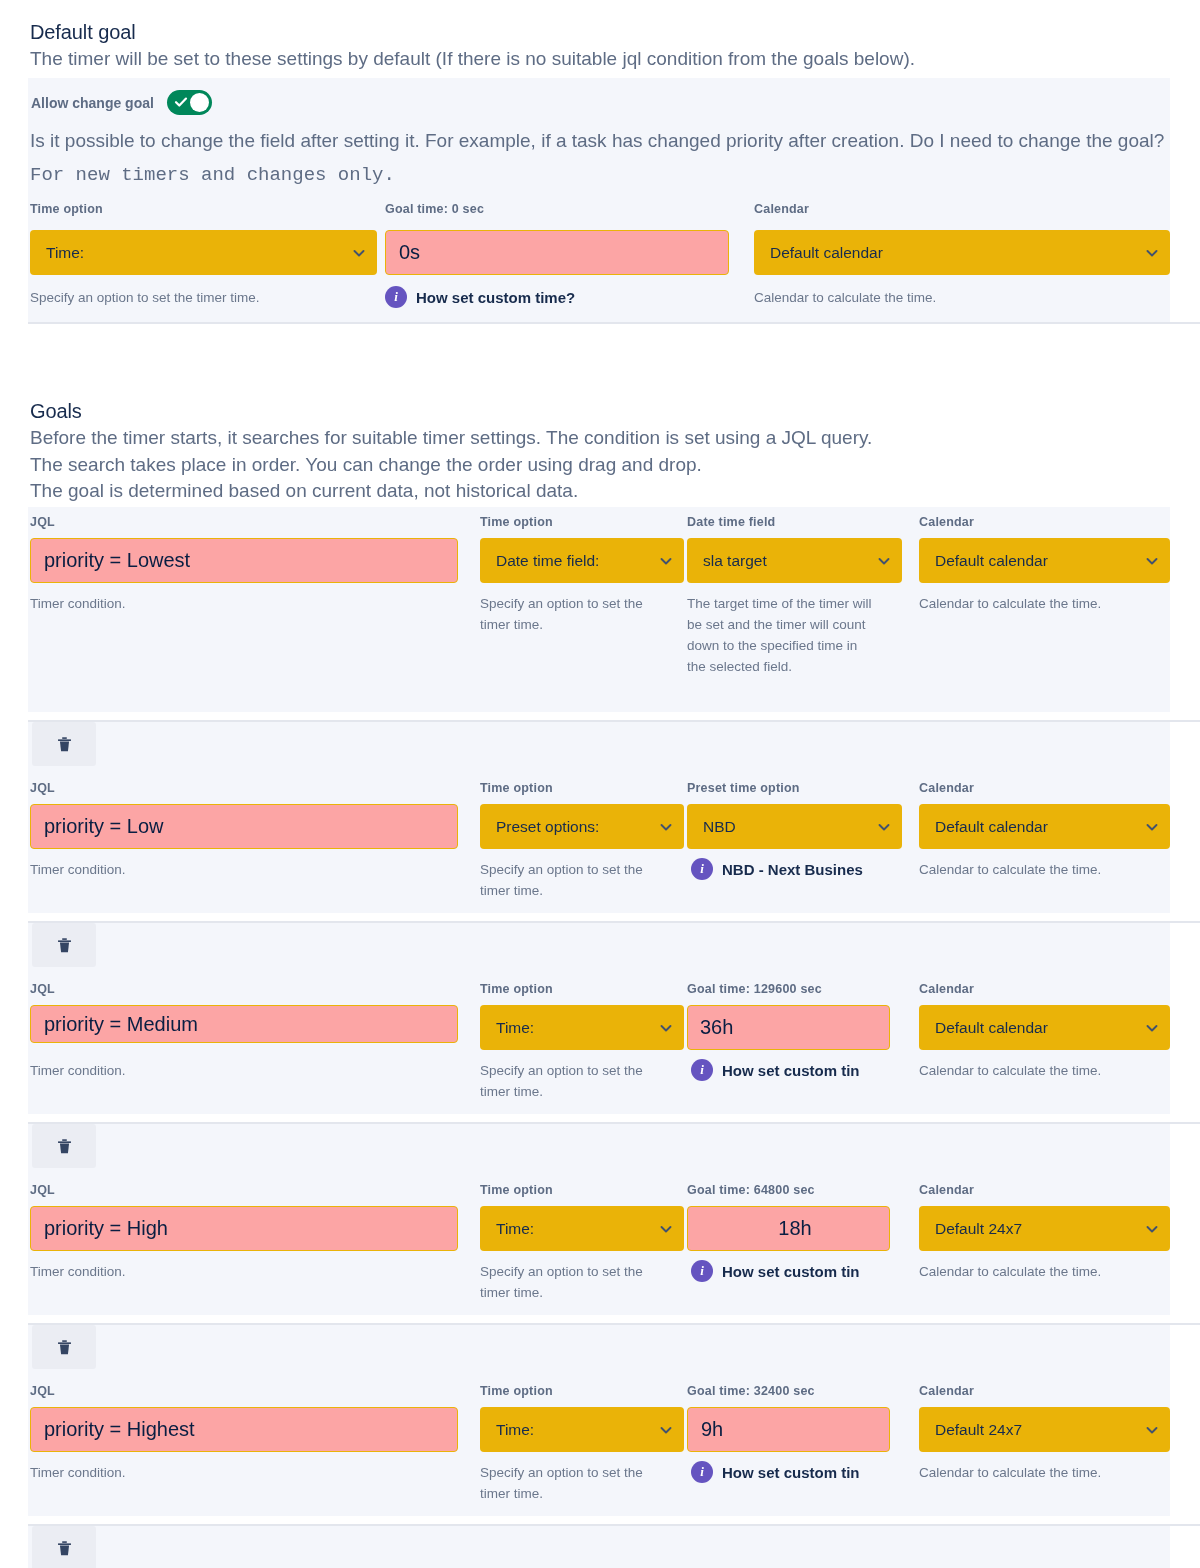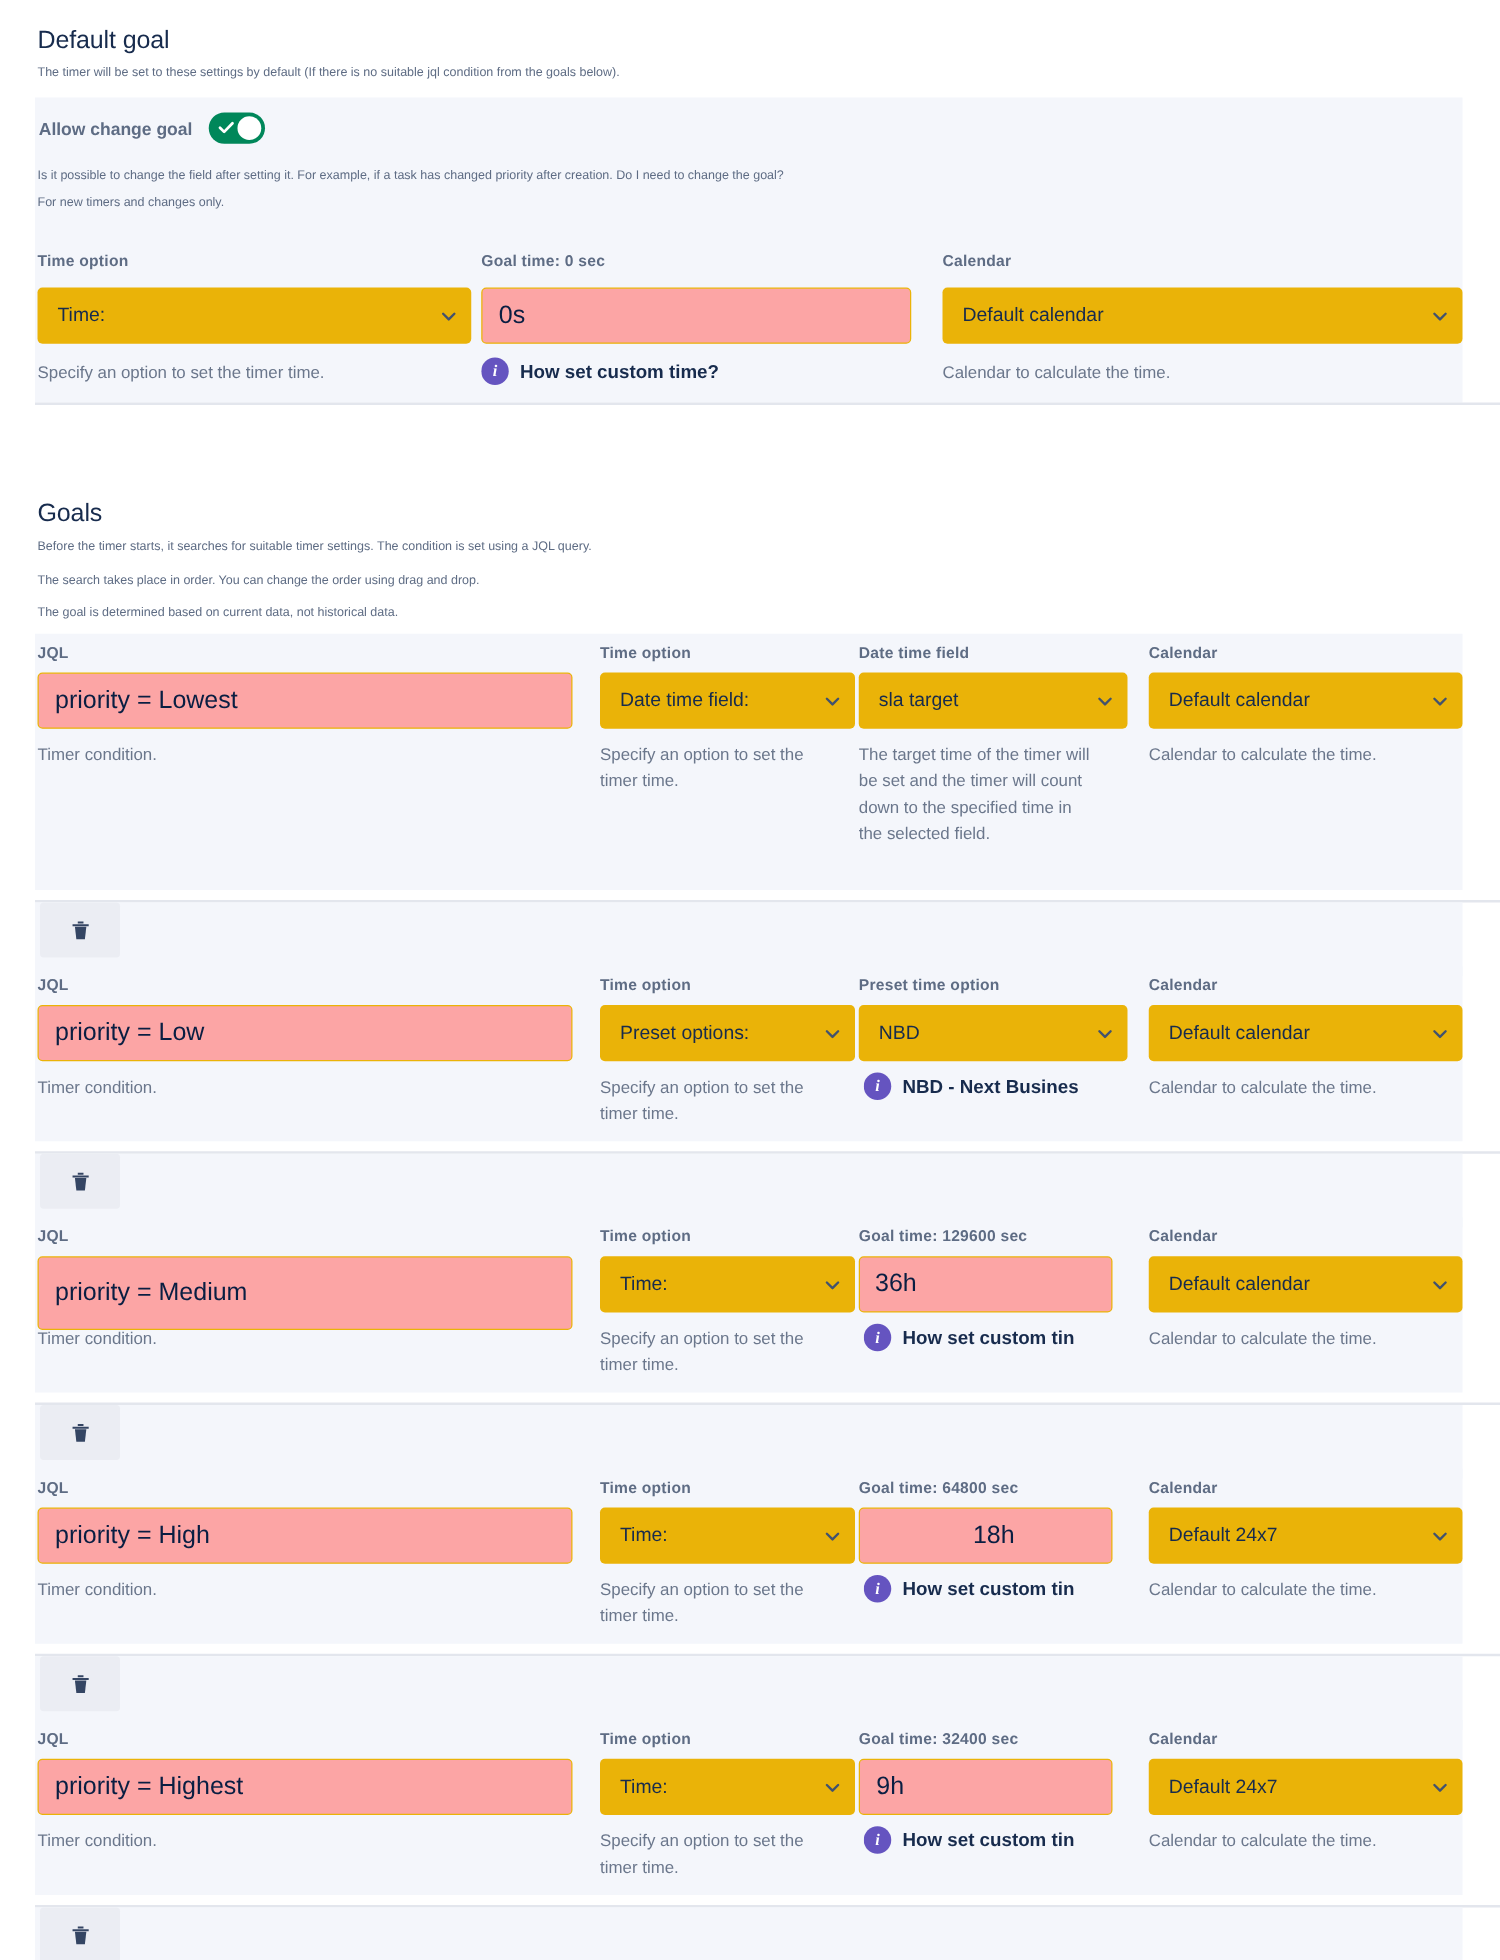--- a/index.html
+++ b/index.html
@@ -12,21 +12,21 @@
     overflow:hidden;
   }
   .page{position:relative; width:1200px; height:1568px;}
 
   
   .sec-title{
     font-size:20px; font-weight:normal; color:#172B4D;
     letter-spacing:-0.1px;
   }
   .sec-desc{
-    font-size:10px; color:#5E6C84; line-height:26px;
+    font-size:19px; color:#5E6C84; line-height:26px;
   }
   .field-label{
     font-size:12.5px; font-weight:bold; color:#5E6C84;
     letter-spacing:0.2px;
   }
   .field-hint{
     font-size:13.5px; color:#6B778C; line-height:21px;
   }
 
   
@@ -132,21 +132,21 @@
       <span class="chk">
         <svg viewBox="0 0 14 14" width="14" height="14">
           <path d="M2 7.2 L5.3 10.5 L12 3.6" stroke="#ffffff" stroke-width="2.2" fill="none" stroke-linecap="round" stroke-linejoin="round"></path>
         </svg>
       </span>
       <span class="knob"></span>
     </span>
   </div>
 
   <div class="hint-abs sec-desc" style="left:30px; top:128px; width:1140px;">Is it possible to change the field after setting it. For example, if a task has changed priority after creation. Do I need to change the goal?</div>
-  <div class="hint-abs sec-desc" style="left:30px; top:150px; width:1140px;">For new timers and changes only.</div>
+  <div class="hint-abs sec-desc" style="left:30px; top:162px; width:1140px;font-family:Liberation Mono, monospace;">For new timers and changes only.</div>
 
   <div class="hint-abs field-label" style="left:30px; top:202px;">Time option</div>
   <div class="select" style="left:30px; top:230px; width:347px; height:45px;">
     <span class="sel-val">Time:</span>
     <span class="chev">
       <svg viewBox="0 0 16 16" width="16" height="16">
         <path d="M3.5 6 L8 10.5 L12.5 6" stroke="#42526E" stroke-width="1.9" fill="none" stroke-linecap="round" stroke-linejoin="round"></path>
       </svg>
     </span>
   </div>
@@ -268,21 +268,21 @@
       <div class="panel" style="top:923px; height:59px;"></div>
       <div class="trash-btn" style="left:32px; top:923px;">
         <svg viewBox="0 0 20 20" width="19" height="19">
           <path d="M3.2 4.6 H16.8 V6.3 H3.2 Z" fill="#344563"></path>
           <path d="M7.6 2.4 H12.4 V4.1 H7.6 Z" fill="#344563"></path>
           <path d="M5.2 6.8 H14.8 L13.6 17.2 H6.4 Z" fill="#344563"></path>
         </svg>
       </div>
       <div class="panel" style="top:974px; height:140px;"></div>
       <div class="hint-abs field-label" style="left:30px; top:982px;">JQL</div>
-      <div class="txt-input" style="left:30px; top:1005px; width:428px; height:59px;">
+      <div class="txt-input" style="left:30px; top:1005px; width:428px; height:38px;">
         <span>priority = Medium</span>
       </div>
       <div class="hint-abs field-hint" style="left:30px; top:1060px; width:420px;">Timer condition.</div>
       <div class="hint-abs field-label" style="left:480px; top:982px;">Time option</div>
       <div class="select" style="left:480px; top:1005px; width:204px; height:45px;">
         <span class="sel-val">Time:</span>
         <span class="chev">
           <svg viewBox="0 0 16 16" width="16" height="16">
             <path d="M3.5 6 L8 10.5 L12.5 6" stroke="#42526E" stroke-width="1.9" fill="none" stroke-linecap="round" stroke-linejoin="round"></path>
           </svg>

